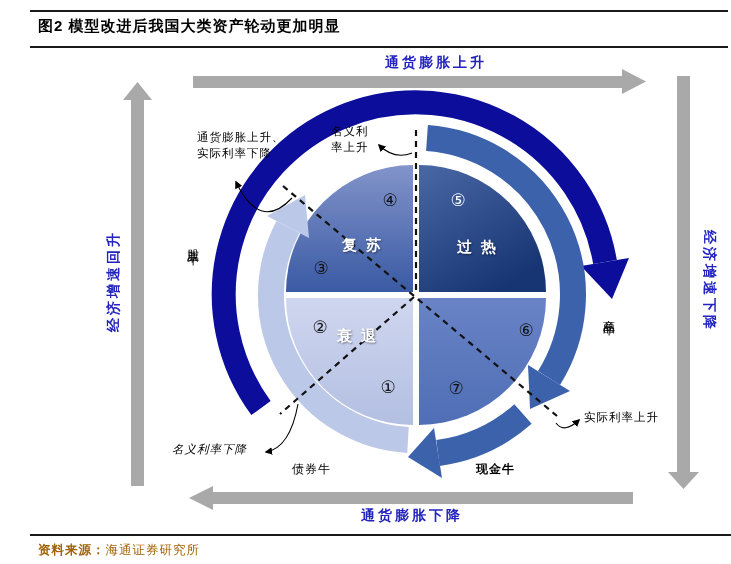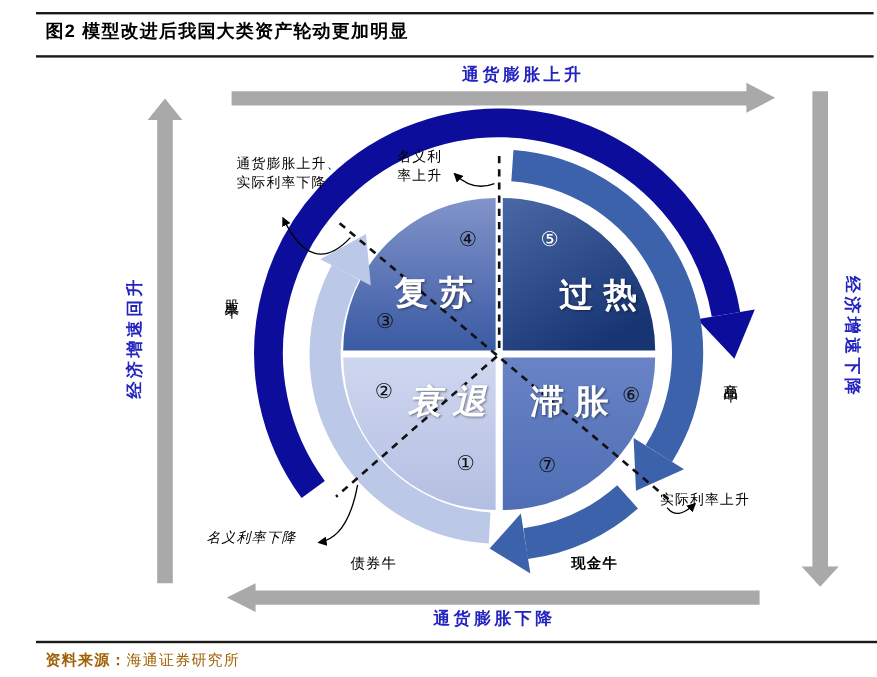--- a/index.html
+++ b/index.html
@@ -8,21 +8,21 @@
   .rule{position:absolute;background:#1a1a1a;height:2px;}
   .title{position:absolute;left:38px;top:17px;font-family:"Liberation Sans",sans-serif;
          font-weight:bold;font-size:15px;color:#000;letter-spacing:1px;}
   .blue-label{position:absolute;color:#2323bf;font-weight:bold;font-size:14px;
               letter-spacing:3px;text-align:center;}
   .v-rot{width:170px;height:20px;line-height:20px;}
   .ann{position:absolute;color:#000;font-size:11.5px;line-height:1.35;letter-spacing:1px;}
   .asset-v{position:absolute;color:#000;font-size:12px;letter-spacing:2px;
            writing-mode:vertical-rl;text-orientation:upright;}
   .quad-label{position:absolute;width:100px;height:30px;line-height:30px;text-align:center;
-              color:#fff;font-size:28px;font-weight:bold;letter-spacing:9px;padding-left:9px;
+              color:#fff;font-size:15px;font-weight:bold;letter-spacing:9px;padding-left:9px;
               text-shadow:1px 1px 2px rgba(0,0,0,.45);}
   .qnum{position:absolute;width:24px;height:24px;line-height:24px;text-align:center;
         font-family:"DejaVu Sans",sans-serif;font-size:17px;color:#111;}
   .qnum.white{color:#fff;}
   .footer{position:absolute;left:38px;top:542px;font-size:12.5px;color:#a16207;letter-spacing:1px;}
   .footer b{font-weight:bold;}
   svg{position:absolute;left:0;top:0;}
 </style>
 </head>
 <body>
@@ -95,23 +95,22 @@
       <path d="M298,404 Q290,448 266,452" marker-end="url(#ah)"></path>
     </g>
   </svg>
 
   <div class="blue-label" style="left:327px;top:507px;width:170px;">通货膨胀下降</div>
   <div class="blue-label" style="left:351px;top:54px;width:170px;">通货膨胀上升</div>
   <div class="blue-label v-rot" style="left:29px;top:271px;transform:rotate(-90deg);">经济增速回升</div>
   <div class="blue-label v-rot" style="left:624px;top:271px;transform:rotate(90deg);">经济增速下降</div>
 
   <div class="quad-label" style="left:307px;top:230px;">复苏</div>
-  <div class="quad-label" style="left:444px;top:232px;text-align:center;">过热</div>
-  <div class="quad-label" style="left:318px;top:321px;font-style:italic;">衰退</div>
-  <div class="quad-label" style="left:420px;top:321px;">滞胀</div>
+  <div class="quad-label" style="left:422px;top:232px;text-align:center;">过热</div>
+  <div class="quad-label" style="left:302px;top:321px;">衰退</div>
 
   <div class="qnum" style="left:376px;top:375px;">①</div>
   <div class="qnum" style="left:308px;top:315px;">②</div>
   <div class="qnum" style="left:309px;top:256px;">③</div>
   <div class="qnum" style="left:378px;top:188px;">④</div>
   <div class="qnum white" style="left:446px;top:188px;">⑤</div>
   <div class="qnum" style="left:514px;top:318px;">⑥</div>
   <div class="qnum" style="left:444px;top:376px;">⑦</div>
 
   <div class="asset-v" style="left:184px;top:240px;">股票牛</div>
@@ -120,20 +119,20 @@
   <div class="ann" style="left:476px;top:461px;font-size:12px;font-weight:bold;">现金牛</div>
 
   <div class="ann" style="left:153px;top:130px;margin-left:44px;">
     <div>通货膨胀上升、</div>
     <div>实际利率下降</div>
   </div>
   <div class="ann" style="left:331px;top:124px;">
     <div>名义利</div>
     <div>率上升</div>
   </div>
-  <div class="ann" style="left:550px;top:410px;">实际利率上升</div>
+  <div class="ann" style="left:584px;top:410px;">实际利率上升</div>
   <div class="ann" style="left:172px;top:442px;font-style:italic;">名义利率下降</div>
 
   <div class="footer">
     <b>资料来源：</b><span>海通证券研究所</span>
   </div>
 
 </div>
 
 </body></html>

